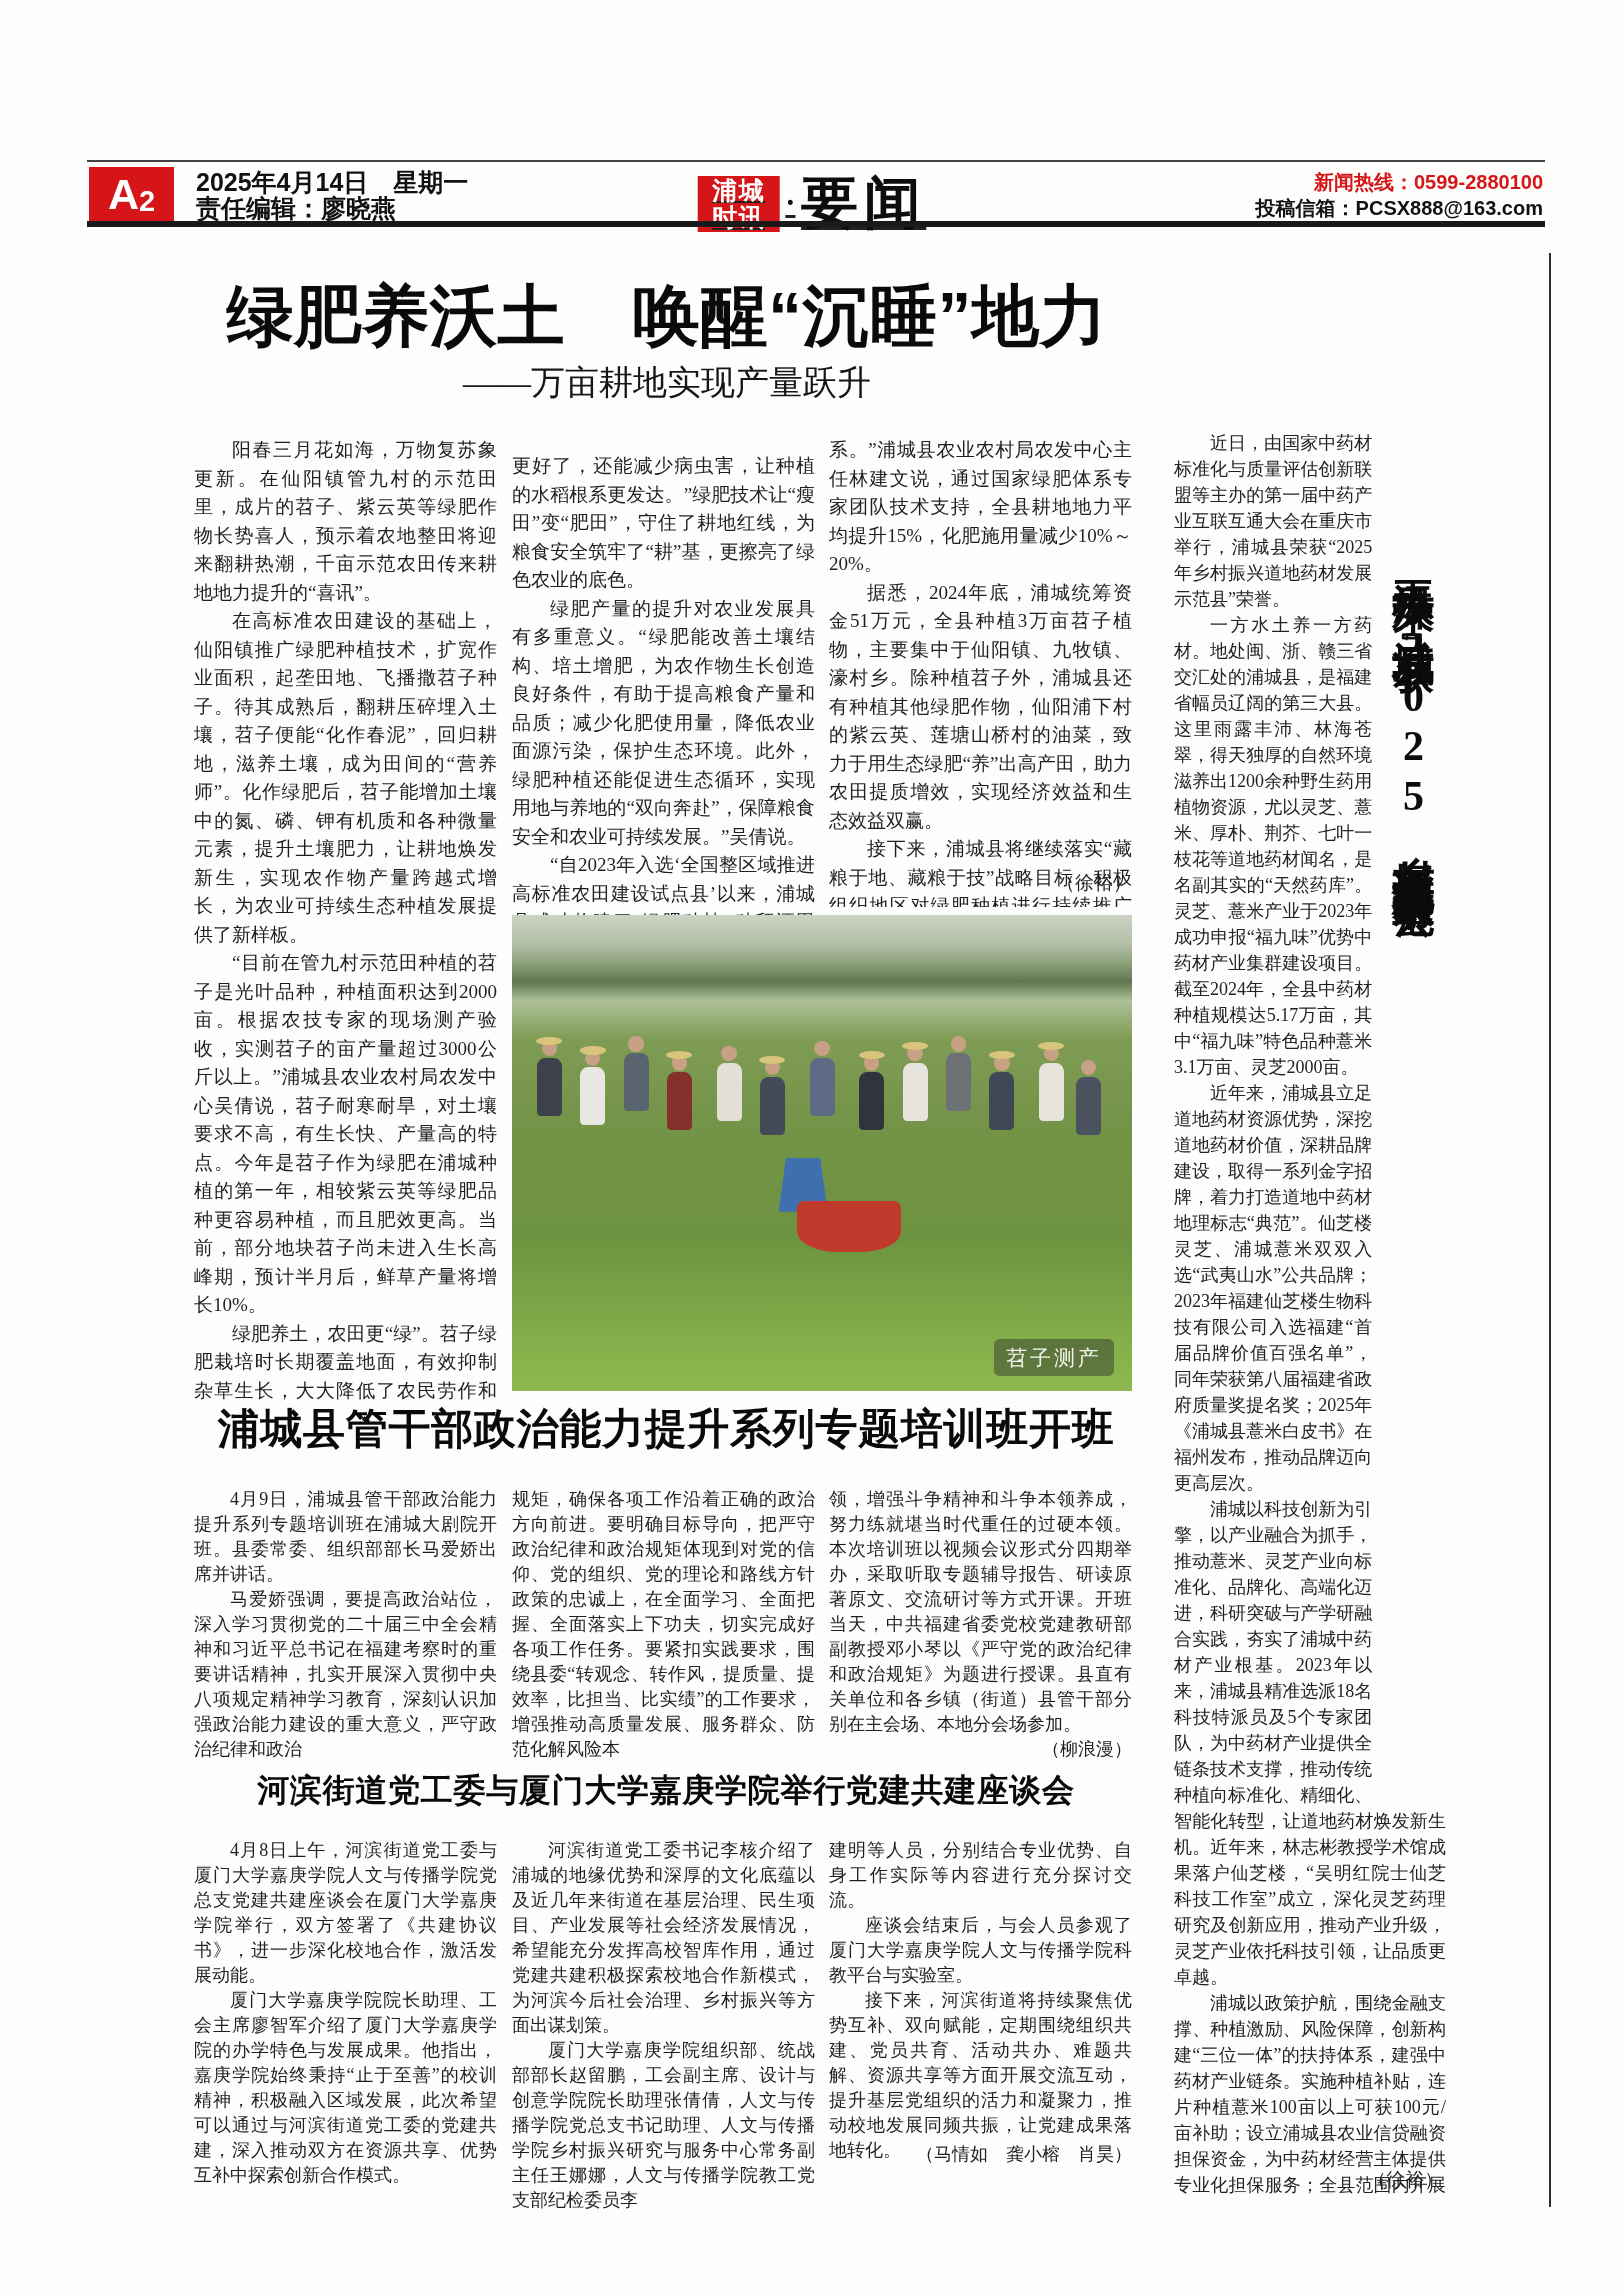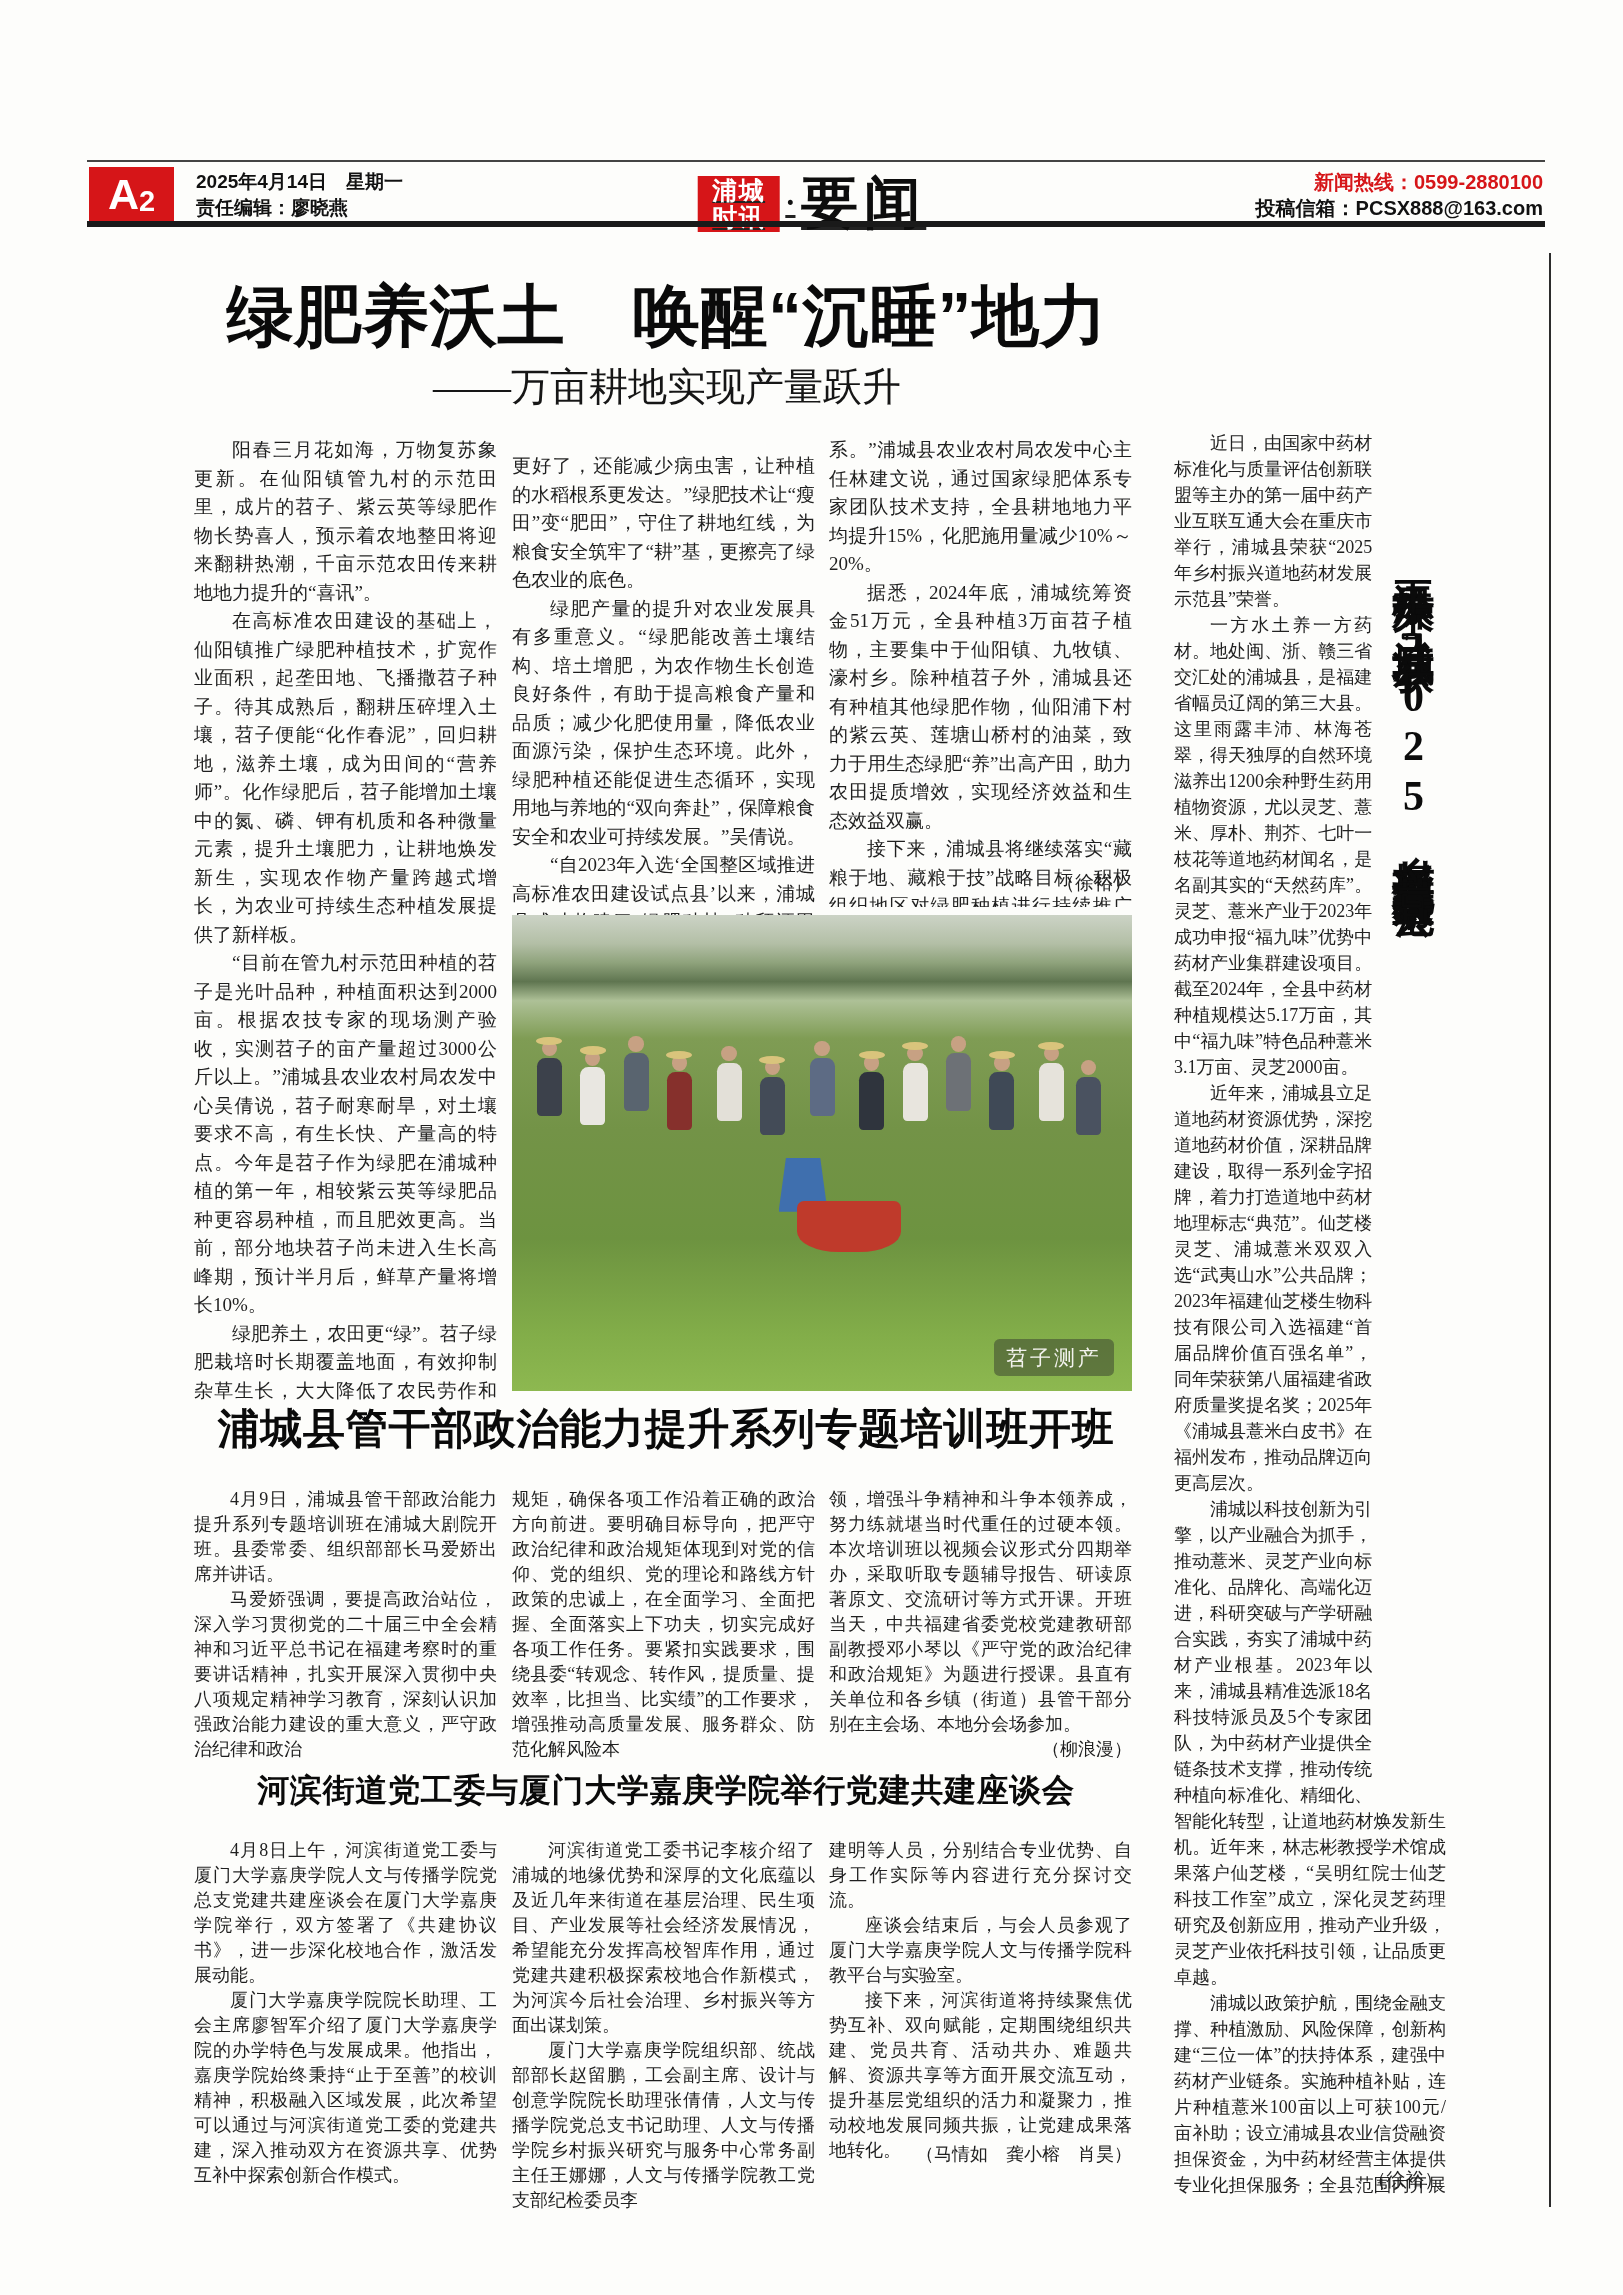--- a/index.html
+++ b/index.html
@@ -8,38 +8,38 @@
   .rule{position:absolute;background:#1a1a1a;}
   
   #hdr-topline{left:87px;top:160px;width:1458px;height:2.1px;background:#444;}
   #hdr-thick{left:87px;top:221px;width:1458px;height:5.6px;}
   #edition-box{position:absolute;left:89px;top:167px;width:85px;height:54px;
                display:flex;align-items:center;justify-content:center;color:#fff;
                font-family:"Liberation Sans",sans-serif;font-weight:bold;}
   #edition-box .big{font-size:43px;line-height:1;}
   #edition-box .small{font-size:29px;line-height:1;margin-top:15.3px;}
   #hdr-date{position:absolute;left:196px;top:169px;font-family:"Liberation Sans",sans-serif;
-            font-weight:bold;font-size:19px;line-height:26px;color:#111;}
+            font-weight:bold;font-size:25px;line-height:26px;color:#111;}
   #masthead{position:absolute;left:50%;top:165px;transform:translateX(-50%);
             display:flex;align-items:center;text-decoration:underline;}
   #masthead-box{width:82px;height:56px;color:#fff;display:flex;flex-direction:column;
             align-items:center;justify-content:center;font-family:"Liberation Sans",sans-serif;
             font-weight:bold;font-size:25px;line-height:27px;letter-spacing:1.4px;}
   #masthead-dot{font-size:30.5px;font-weight:bold;color:#111;margin:0 5.6px;}
   #masthead-section{font-size:57px;font-weight:900;color:#0d0d0d;
             font-family:"Liberation Sans",sans-serif;letter-spacing:5.6px;}
   #hdr-contact{position:absolute;right:81px;top:169px;text-align:right;
             font-family:"Liberation Sans",sans-serif;font-weight:bold;font-size:20px;line-height:26px;}
   #hdr-contact .mail{color:#111;}
   
   #lead-title{position:absolute;left:174px;top:271px;width:986px;text-align:center;
             font-family:"Liberation Sans",sans-serif;font-weight:900;font-size:67px;
             letter-spacing:0.7px;color:#0a0a0a;white-space:nowrap;}
   #lead-subtitle{position:absolute;left:174px;top:360px;width:986px;text-align:center;
-            font-size:39px;color:#161616;}
+            font-size:34px;color:#161616;}
   .bodycol{position:absolute;width:303px;font-size:19px;line-height:28.5px;color:#1f1f1f;}
   .bodycol p{margin:0;text-indent:2em;text-align:justify;}
   .bodycol p.cont{text-indent:0;}
   .byline{text-align:right;font-size:19px;color:#1f1f1f;}
   #lead-c1{left:194px;top:436px;height:965px;overflow:hidden;}
   #lead-c2{left:512px;top:452px;height:471px;overflow:hidden;}
   #lead-c3{left:829px;top:436px;height:471px;overflow:hidden;}
   
   #photo{position:absolute;left:512px;top:915px;width:620px;height:476px;overflow:hidden;
          background:linear-gradient(180deg,#ccd3c6 0%,#b3bfa6 6%,#8fa37c 10%,#5f7550 14%,

